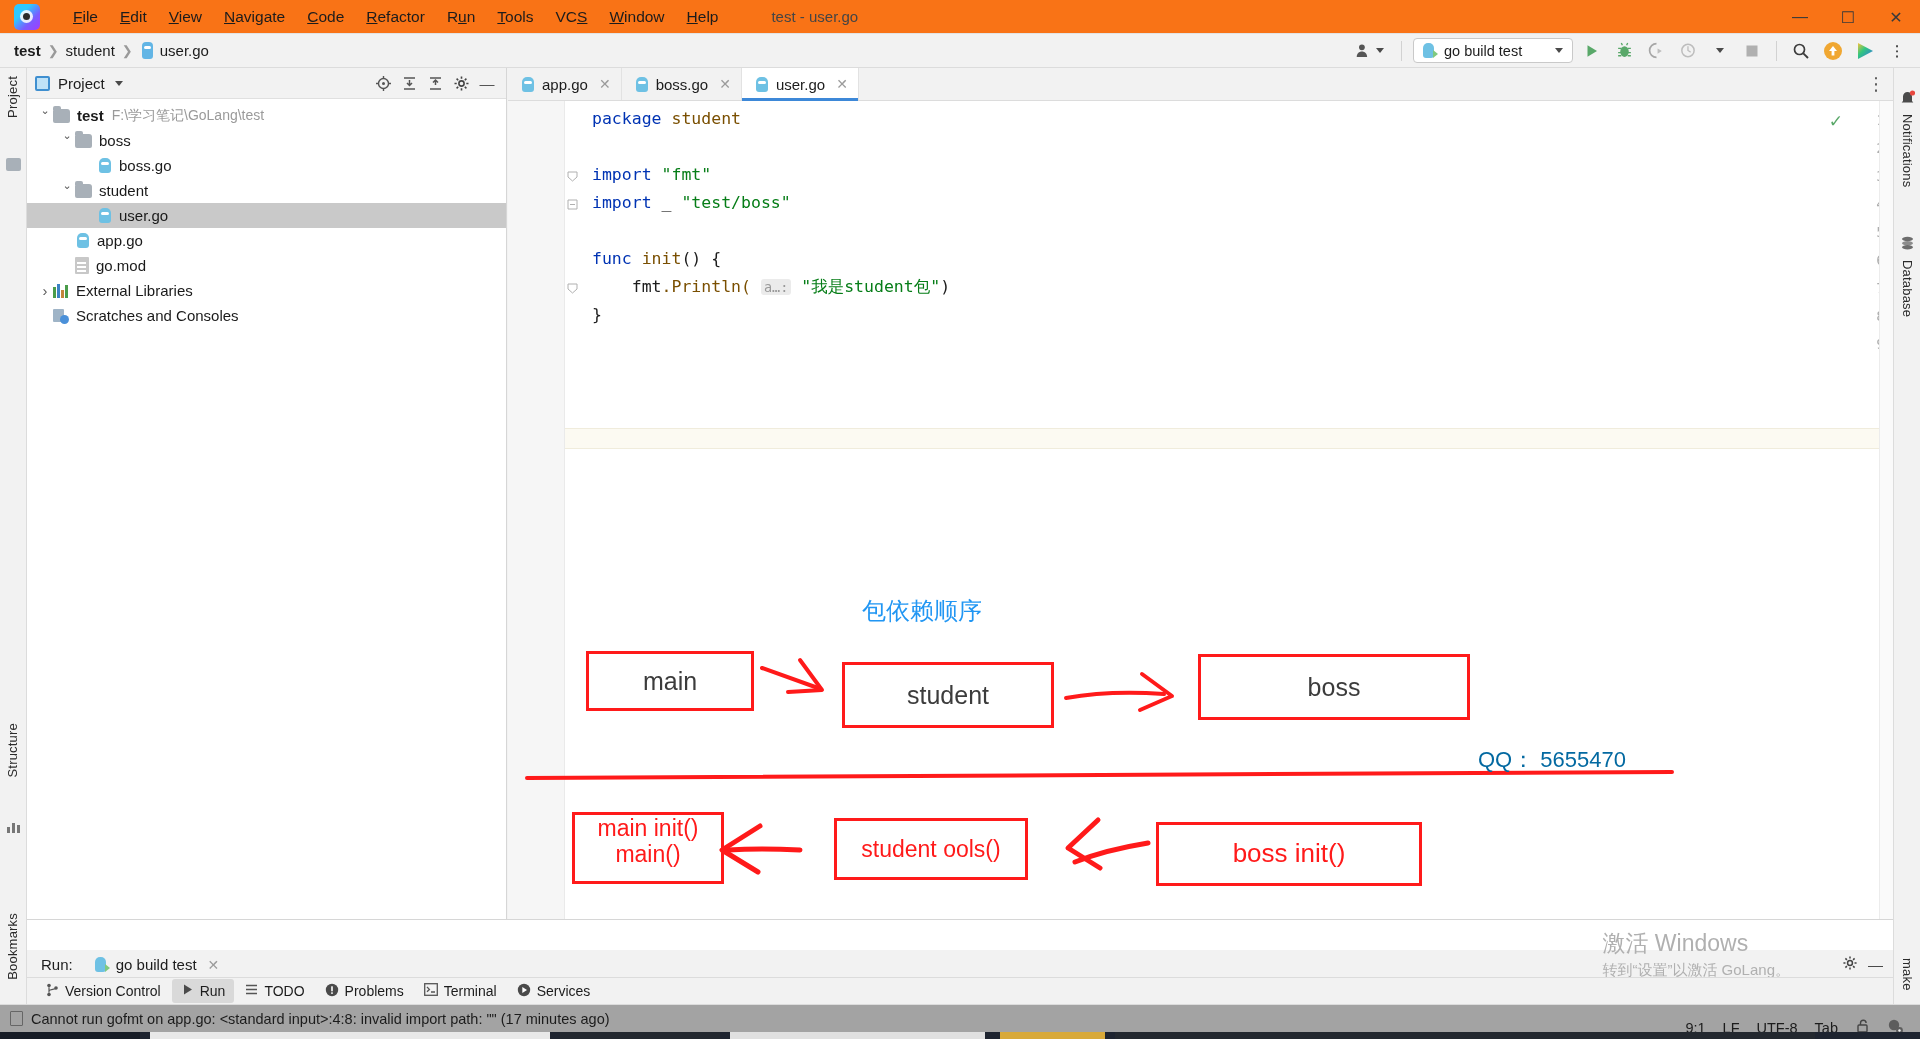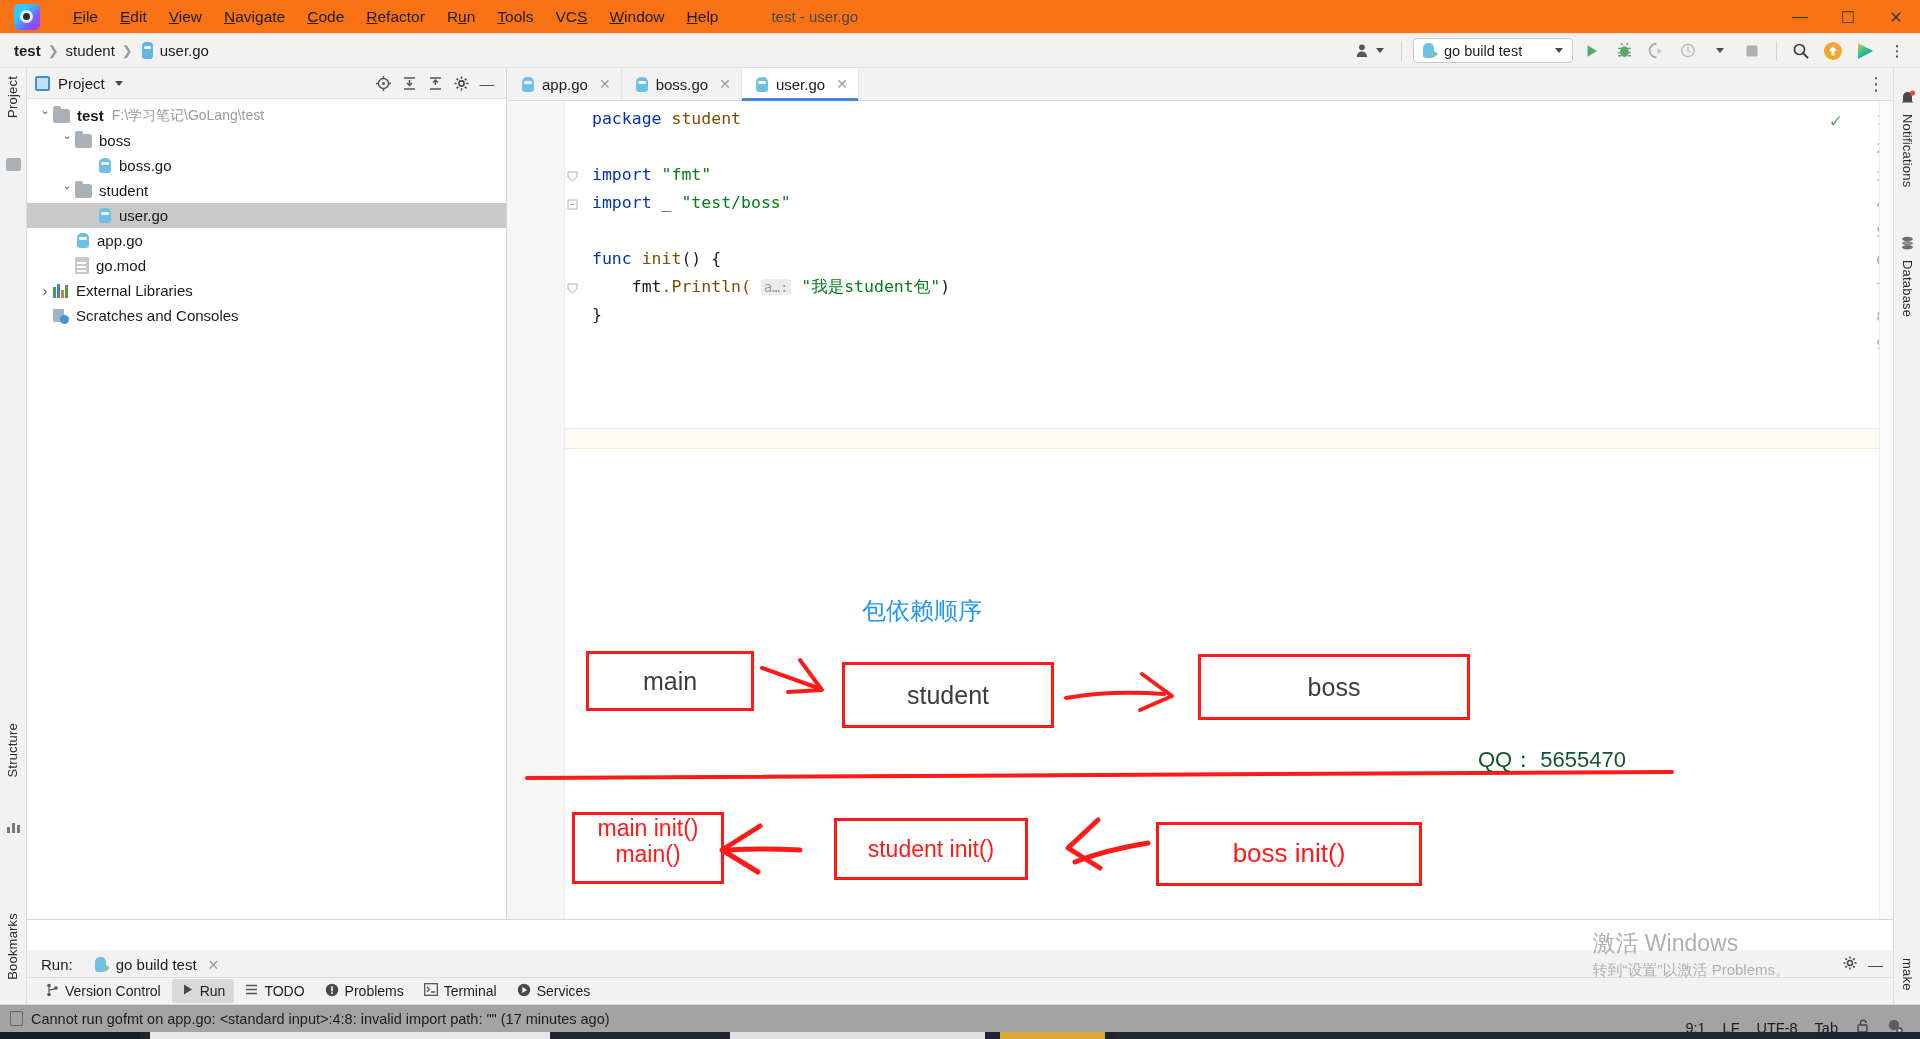--- a/index.html
+++ b/index.html
@@ -227,21 +227,21 @@
   .anno{ position:absolute; left:0; top:0; width:1920px; height:1039px; pointer-events:none; }
   .annobox{
     position:absolute; border:3px solid #ff1a1a; background:transparent;
     display:flex; align-items:center; justify-content:center;
   }
   .annotext-dark{ color:#3c3c3c; font-size:25px; }
   .annotext-red{ color:#ff1a1a; font-size:25px; line-height:1.15; text-align:center; }
   .bluelabel{
     position:absolute; color:#2196f3; font-size:24px; font-weight:500;
   }
-  .qq{ position:absolute; color:#14532d; font-size:22px; }
+  .qq{ position:absolute; color:#0369a1; font-size:22px; }
 
   
   .runpanel{
     position:absolute; left:27px; top:919px; right:27px; height:58px; background:#fff;
     border-top:1px solid #d6d6d6;
   }
   .runhead{
     height:30px; background:#f2f2f2; display:flex; align-items:center; padding-left:14px;
     border-bottom:1px solid #e4e4e4; position:relative;margin-top:30px;
   }
@@ -626,21 +626,21 @@
       <path d="M1098 820 L1068 848 L1100 868" stroke="#ff1a1a" stroke-width="5" fill="none" stroke-linecap="round" stroke-linejoin="round"></path>
     </svg>
 
     <div class="qq" style="left:1478px; top:745px;">QQ： 5655470</div>
 
     <div class="annobox" style="left:572px; top:812px; width:152px; height:72px; flex-direction:column; justify-content:flex-start;">
       <span class="annotext-red" style="font-size:23px;">main init()</span>
       <span class="annotext-red" style="font-size:23px;">main()</span>
     </div>
     <div class="annobox" style="left:834px; top:818px; width:194px; height:62px;">
-      <span class="annotext-red" style="font-size:23px;">student init()</span>
+      <span class="annotext-red" style="font-size:23px;">student ools()</span>
     </div>
     <div class="annobox" style="left:1156px; top:822px; width:266px; height:64px;">
       <span class="annotext-red" style="font-size:26px;">boss init()</span>
     </div>
 
     <div class="bluelabel" style="left:822px; top:942px;">执行顺序</div>
   </div>
 
   <div class="runpanel">
     <div class="runhead">
@@ -661,21 +661,21 @@
       </span>
     </div>
     <div class="console">
       <span class="chev">»</span>
       <span class="cout">我是 student包</span>
     </div>
   </div>
 
   <div class="watermark">
     <div class="wm1">激活 Windows</div>
-    <div class="wm2">转到“设置”以激活 Problems。</div>
+    <div class="wm2">转到“设置”以激活 GoLang。</div>
   </div>
 
   <div class="twbar" id="twbar">
       <div class="twitem">
         <span><svg width="13" height="14" viewBox="0 0 13 14">
             <circle cx="3" cy="2.5" r="1.8" fill="#555"></circle>
             <circle cx="3" cy="11.5" r="1.8" fill="#555"></circle>
             <circle cx="10" cy="5" r="1.8" fill="#555"></circle>
             <path d="M3 4.3v5.4M3 8c0-2 7-1.3 7-3" stroke="#555" stroke-width="1.2" fill="none"></path>
           </svg></span>

